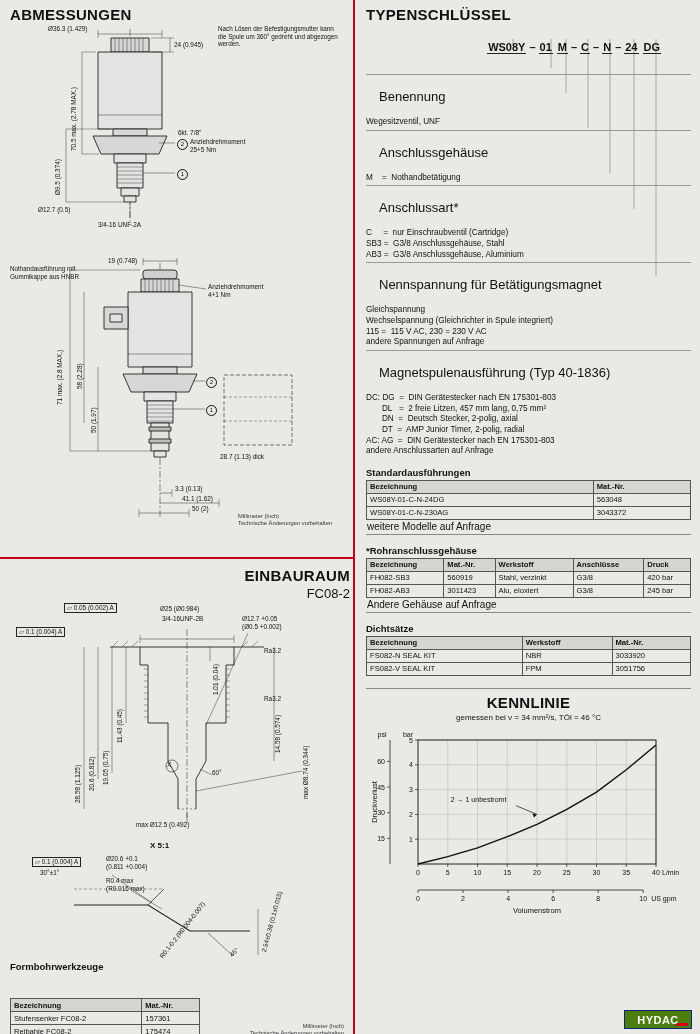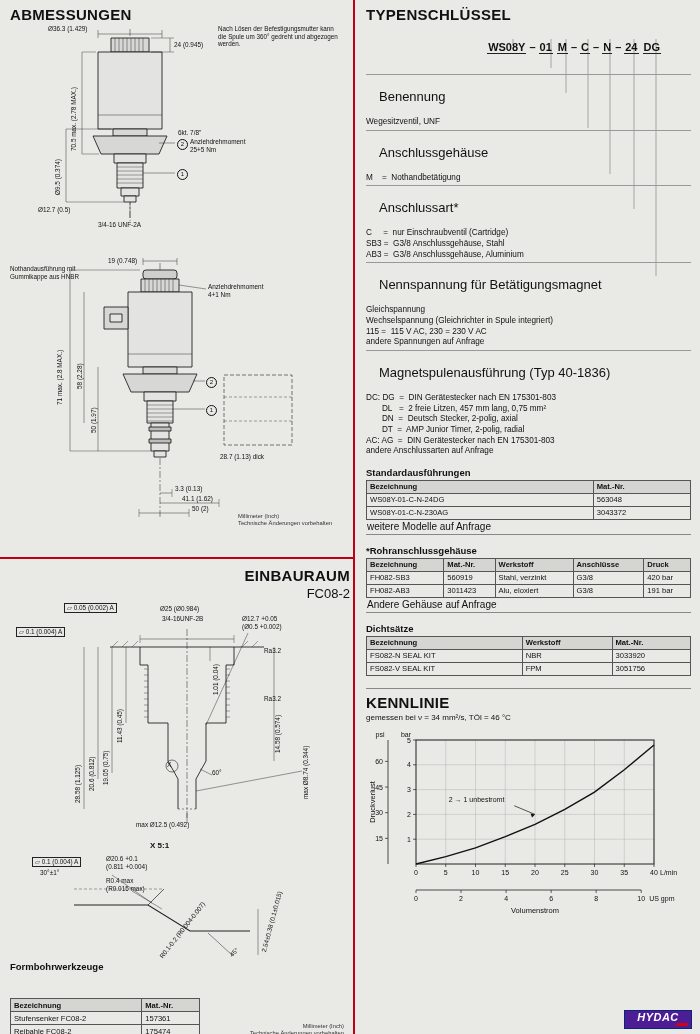--- a/index.html
+++ b/index.html
@@ -33,26 +33,26 @@
   
   .ts{position:relative;}
   .ts-overlay{position:absolute;left:0;top:0;pointer-events:none;}
   .ts-code{text-align:right;padding-right:28px;font-weight:bold;font-size:11px;margin:2px 0 4px 0;position:relative;z-index:2;}
   .ts-code .tok{border-bottom:1.2px solid #222;margin:16px 2px;padding:0 1px;display:inline-block;}
   .ts-code .dash{margin:0 1px;display:inline-block;}
   .ts-section{border-top:0.8px solid #999;padding-top:1px;margin-top:2px;position:relative;z-index:2;}
   .ts-section h3{font-size:13px;margin:13px;font-weight:normal;}
   .ts-line{font-size:8.2px;line-height:1.3;white-space:pre;}
   
-  .kenn{margin-top:12px;border-top:1px solid #888;padding-top:5px;}
+  .kenn{margin-top:12px;border-top:1px solid #888;padding-top:5px;text-align:center;}
   .kenn-sub{font-size:8px;margin:1px 0 6px 0;}
   #kenn-svg text{font-family:"Liberation Sans",sans-serif;}
   .sketch line,.sketch path,.sketch rect,.sketch polygon,.sketch circle{vector-effect:non-scaling-stroke;}
   
-  .logo{position:absolute;right:8px;bottom:5px;width:66px;height:17px;background:#4c1d95;border:1px solid #09267a;color:#fff;display:flex;justify-content:center;font-weight:bold;font-style:italic;font-size:11px;letter-spacing:.5px;}
+  .logo{position:absolute;right:8px;bottom:5px;width:66px;height:17px;background:#4d7c0f;border:1px solid #09267a;color:#fff;display:flex;align-items:center;justify-content:center;font-weight:bold;font-size:11px;letter-spacing:.5px;}
   .logo-red{position:absolute;right:3px;bottom:2px;width:12px;height:3px;background:#d00018;transform:skewX(-30deg);}
   .formrow{display:flex;justify-content:space-between;align-items:flex-end;margin-top:4px;position:relative;height:62px;}
 </style>
 </head>
 <body>
 
 <div class="col-left">
   <h1 class="h-main">ABMESSUNGEN</h1>
 
   <div class="drawing" style="height:232px;">
@@ -360,21 +360,21 @@
             <td>560919</td>
             <td>Stahl, verzinkt</td>
             <td>G3/8</td>
             <td>420 bar</td>
           </tr>
           <tr>
             <td>FH082-AB3</td>
             <td>3011423</td>
             <td>Alu, eloxiert</td>
             <td>G3/8</td>
-            <td>191 bar</td>
+            <td>245 bar</td>
           </tr>
         </tbody>
       </table>
     <div class="note-line">Andere Gehäuse auf Anfrage</div>
   </div>
 
   <div class="sub">
     <h2>Dichtsätze</h2>
     <table class="tbl">
         <thead>

